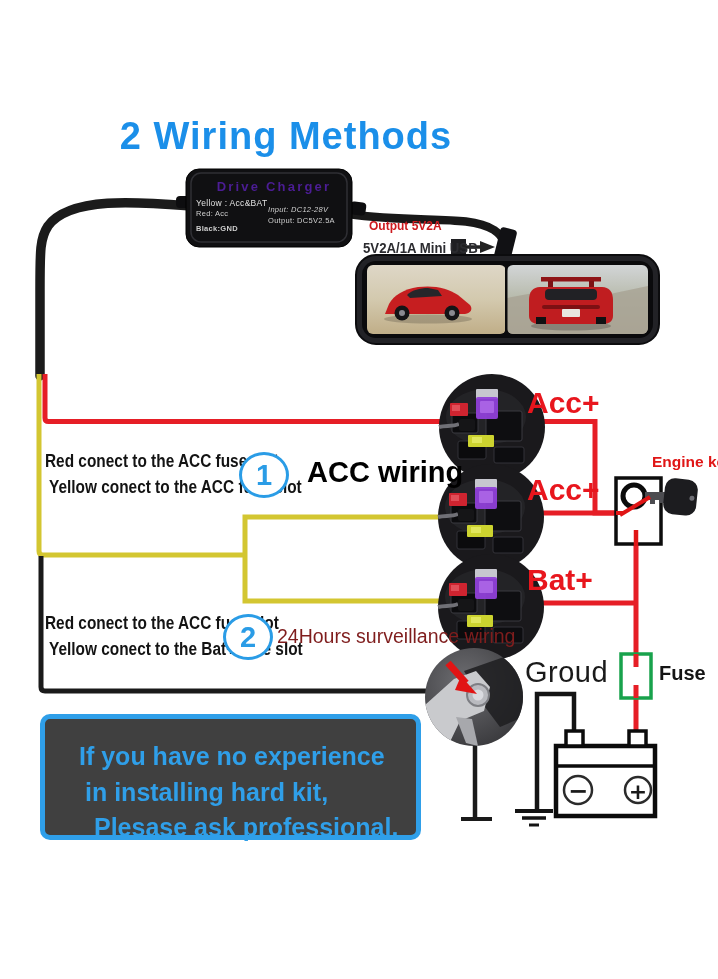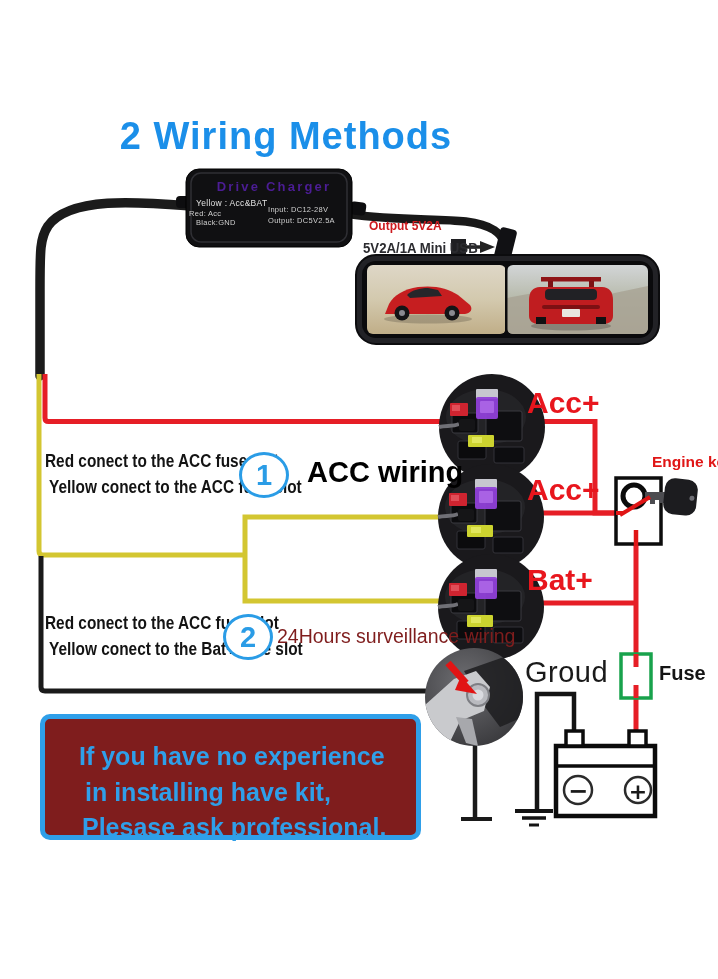--- a/index.html
+++ b/index.html
@@ -14,21 +14,21 @@
   .method-name1{color:#000000;font-weight:bold;font-size:29px;margin-left:15px;}
   .method-name2{color:#7f1d1d;font-weight:normal;font-size:19.5px;}
   .numcircle{width:44px;height:40px;border:3.5px solid #2a9ce6;border-radius:50%;
              display:flex;align-items:center;justify-content:center;
              color:#2a9ce6;font-size:29px;font-weight:bold;background:#fff;}
   .enginekey{color:#e01616;font-weight:bold;font-size:15.5px;}
   .groud{color:#1a1a1a;font-size:29px;letter-spacing:.5px;}
   .fuselbl{color:#141414;font-size:20px;font-weight:bold;}
   .outred{color:#cc1a1e;font-weight:bold;font-size:12px;}
   .outsub{color:#2c2c30;font-size:15px;font-weight:bold;}
-  .warnbox{left:40px;top:714px;width:371px;height:116px;border:5px solid #2f9fe9;border-radius:10px;background:#7f1d1d;}
+  .warnbox{left:40px;top:714px;width:371px;height:116px;border:5px solid #2f9fe9;border-radius:10px;background:#404040;}
   .warnline{color:#2f9fe9;font-size:25px;font-weight:bold;line-height:35.5px;}
   .chgtitle{color:#4c1d95;font-size:13px;font-weight:bold;letter-spacing:2.2px;}
   .chgsmall{color:#cfcfcf;font-size:7.5px;letter-spacing:.3px;}
   .chgsmall1{color:#e0e0e0;font-size:8.5px;letter-spacing:.3px;}
 </style>
 </head>
 <body>
 
 <div id="page">
 
@@ -203,23 +203,23 @@
     <circle cx="638" cy="790" r="13" fill="#ffffff" stroke="#2b2b2b" stroke-width="2.5"></circle>
     <text x="578" y="791" text-anchor="middle" dominant-baseline="central" font-family="DejaVu Sans, sans-serif" font-size="24" font-weight="bold" fill="#1a1a1a">−</text>
     <text x="638" y="791" text-anchor="middle" dominant-baseline="central" font-family="DejaVu Sans, sans-serif" font-size="22" font-weight="bold" fill="#1a1a1a">+</text>
   </g>
 </svg>
 
 <div class="abs title" style="top:115px;left:0;">2 Wiring Methods</div>
 
 <div class="abs chgtitle" style="left:205px;top:179px;width:138px;text-align:center;">Drive Charger</div>
 <div class="abs chgsmall1" style="left:196px;top:198px;text-align:right;">Yellow : Acc&amp;BAT</div>
-<div class="abs chgsmall" style="left:189px;top:209px;">Red: Acc</div>
-<div class="abs chgsmall" style="left:196px;top:218px;">Black:GND</div>
-<div class="abs chgsmall" style="left:268px;top:205px;">Input: DC12-28V</div>
+<div class="abs chgsmall" style="left:196px;top:209px;">Red: Acc</div>
+<div class="abs chgsmall" style="left:196px;top:224px;font-weight:bold;">Black:GND</div>
+<div class="abs chgsmall" style="left:268px;top:205px;font-style:italic;">Input: DC12-28V</div>
 <div class="abs chgsmall" style="left:268px;top:216px;">Output: DC5V2.5A</div>
 
 <div class="abs outred" style="left:369px;top:219px;">Output 5V2A</div>
 <div class="abs outsub" style="left:363px;top:239px;"><span class="cond">5V2A/1A Mini USB</span></div>
 
 <div class="abs redlbl" style="left:527px;top:386px;">Acc+</div>
 <div class="abs redlbl" style="left:527px;top:473px;">Acc+</div>
 <div class="abs redlbl" style="left:527px;top:563px;">Bat+</div>
 
 <div class="abs enginekey" style="left:652px;top:453px;">Engine key</div>
@@ -236,17 +236,17 @@
 <div class="abs numcircle" style="left:223px;top:614px;">
       <span>2</span>
     </div>
 <div class="abs method-name2" style="left:277px;top:625px;">24Hours surveillance wiring</div>
 
 <div class="abs groud" style="left:525px;top:656px;">Groud</div>
 <div class="abs fuselbl" style="left:659px;top:662px;">Fuse</div>
 
 <div class="abs warnbox">
   <div class="warnline" style="margin:20px 0 0 34px;">If you have no experience</div>
-  <div class="warnline" style="margin:0 0 0 40px;">in installing have kit,</div>
-  <div class="warnline" style="margin:0 0 0 37px;">Plesase ask professional.</div>
+  <div class="warnline" style="margin:0 0 0 40px;">in installing hard kit,</div>
+  <div class="warnline" style="margin:0 0 0 49px;">Plesase ask professional.</div>
 </div>
 
 </div>
 
 </body></html>

